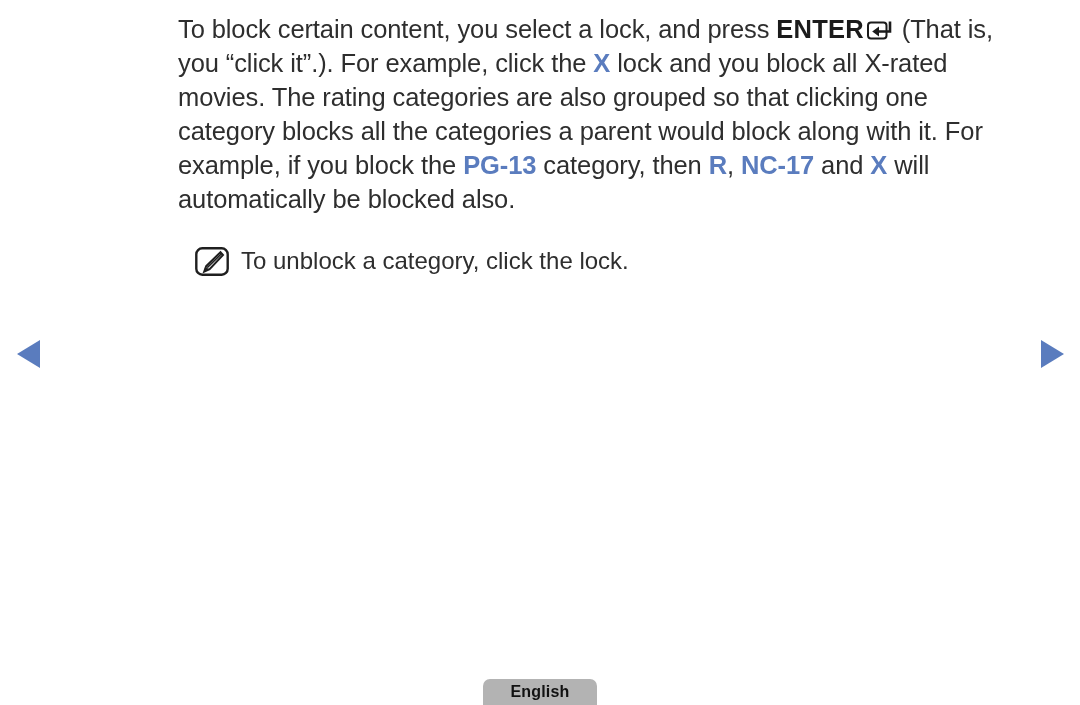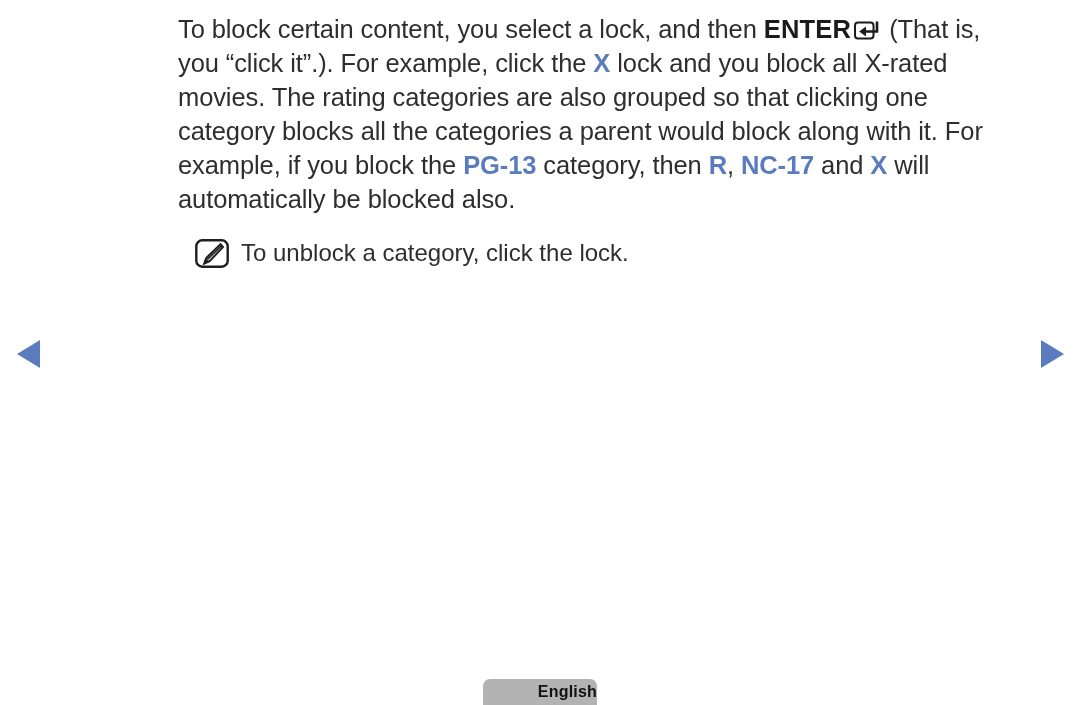--- a/index.html
+++ b/index.html
@@ -51,21 +51,21 @@
     height: 21px;
     vertical-align: -3px;
     margin-left: 3px;
     margin-right: 1px;
   }
 
   
   .note-row {
     position: absolute;
     left: 195px;
-    top: 238px;
+    top: 246px;
     display: flex;
     align-items: center;
     justify-content: flex-end;
   }
   .note-icon {
     width: 34px;
     height: 29px;
     flex: 0 0 auto;
   }
   .note-text {
@@ -96,31 +96,31 @@
     height: 26px;
     background: #b3b3b3;
     border: none;
     border-top-left-radius: 7px;
     border-top-right-radius: 7px;
     color: #111111;
     font-family: "Liberation Sans", sans-serif;
     font-size: 16px;
     font-weight: bold;
     letter-spacing: 0.2px;
-    text-align: right;
+    text-align: center;
     line-height: 26px;
     padding: 0;
     cursor: pointer;
   }
 </style>
 </head>
 <body>
 
 <div class="content">
-  <p class="para"><span>To block certain content, you select a lock, and then </span><span class="kw">ENTER</span><span class="enter-key"><svg viewBox="0 0 27 21" width="27" height="21" xmlns="http://www.w3.org/2000/svg">
+  <p class="para"><span>To block certain content, you select a lock, and press </span><span class="kw">ENTER</span><span class="enter-key"><svg viewBox="0 0 27 21" width="27" height="21" xmlns="http://www.w3.org/2000/svg">
         <rect x="1" y="2.5" width="18.5" height="16" rx="3" ry="3" fill="none" stroke="#1b1b1b" stroke-width="2"></rect>
         <path d="M23 1.5 L23 11.5 L9.5 11.5" fill="none" stroke="#1b1b1b" stroke-width="2.6" stroke-linecap="butt"></path>
         <path d="M12 6.4 L12 16.6 L5.2 11.5 Z" fill="#1b1b1b"></path>
       </svg></span><span> (That is, you “click it”.). For example, click the </span><span class="hl">X</span><span> lock and you block all X-rated movies. The rating categories are also grouped so that clicking one category blocks all the categories a parent would block along with it. For example, if you block the </span><span class="hl">PG-13</span><span> category, then </span><span class="hl">R</span><span>, </span><span class="hl">NC-17</span><span> and </span><span class="hl">X</span><span> will automatically be blocked also.</span></p>
 </div>
 
 <div class="note-row">
   <span class="note-icon">
     <svg viewBox="0 0 34 29" width="34" height="29" xmlns="http://www.w3.org/2000/svg">
       <rect x="1.3" y="1.3" width="31.4" height="26.4" rx="6" ry="6" fill="none" stroke="#1f1f1f" stroke-width="2.4"></rect>

